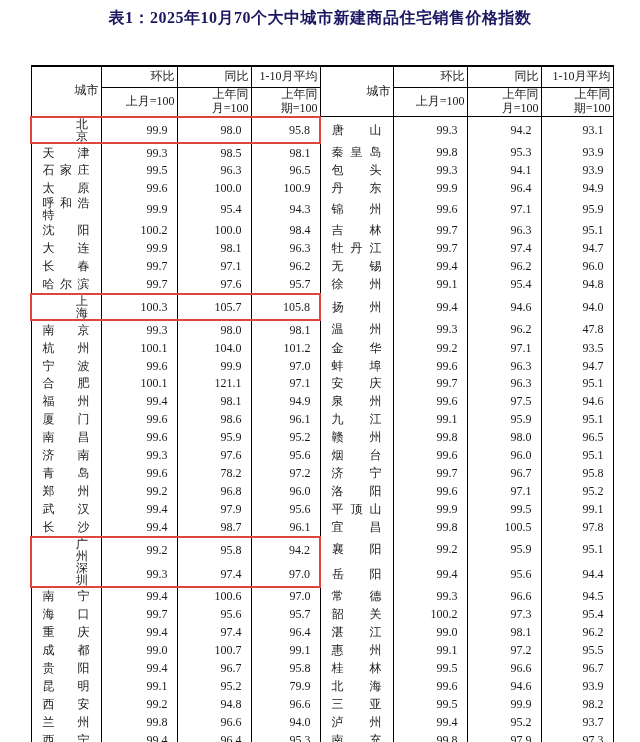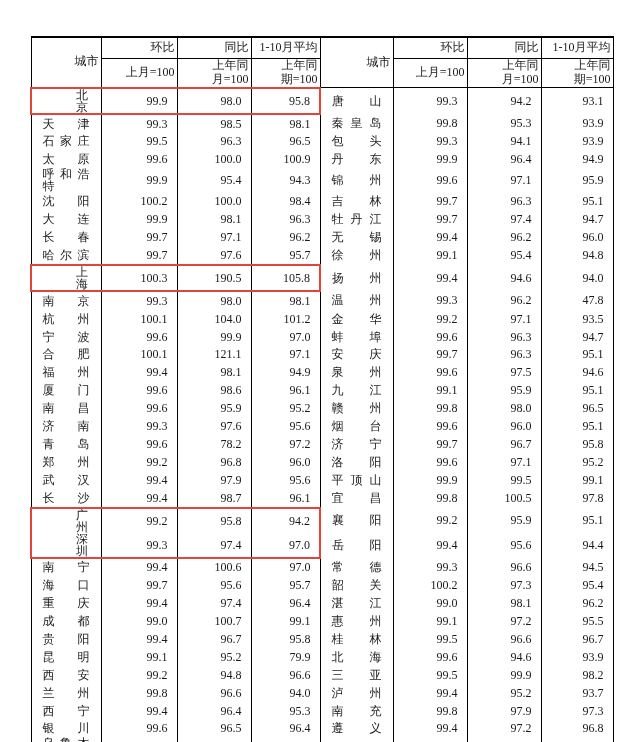--- a/index.html
+++ b/index.html
@@ -39,20 +39,21 @@
   
   .hl-top{border-top:2px solid var(--hl-red,#e0453c) !important;}
   .hl-bottom{border-bottom:2px solid var(--hl-red,#e0453c) !important;}
   .hl-left{border-left:2px solid var(--hl-red,#e0453c) !important;padding-left:44px;}
   .hl-right{border-right:2px solid var(--hl-red,#e0453c) !important;}
 </style>
 </head>
 <body>
 
 <div class="page">
+  <h1 class="title">表1：2025年10月70个大中城市新建商品住宅销售价格指数</h1>
 
   <table class="idx">
     <colgroup>
       <col style="width:70px">
         <col style="width:76px">
         <col style="width:74px">
         <col style="width:69px">
       <col style="width:73px">
         <col style="width:74px">
         <col style="width:74px">
@@ -207,21 +208,21 @@
           </td>
           <td class="num-cell">99.1</td>
           <td class="num-cell">95.4</td>
           <td class="num-cell">94.8</td>
         </tr>
         <tr>
           <td class="city-cell hl-top hl-bottom hl-left">
             <span class="city">上海</span>
           </td>
           <td class="num-cell hl-top hl-bottom">100.3</td>
-          <td class="num-cell hl-top hl-bottom">190.5</td>
+          <td class="num-cell hl-top hl-bottom">105.7</td>
           <td class="num-cell hl-top hl-bottom hl-right">105.8</td>
           <td class="city-cell">
             <span class="city">扬州</span>
           </td>
           <td class="num-cell">99.4</td>
           <td class="num-cell">94.6</td>
           <td class="num-cell">94.0</td>
         </tr>
         <tr>
           <td class="city-cell">

